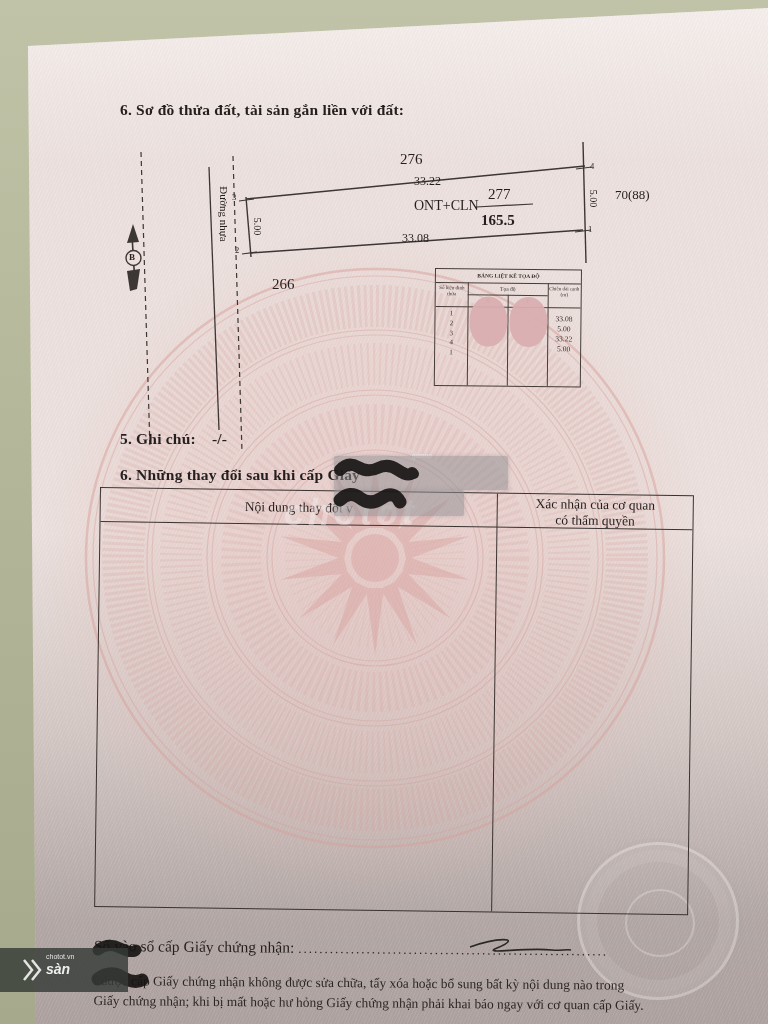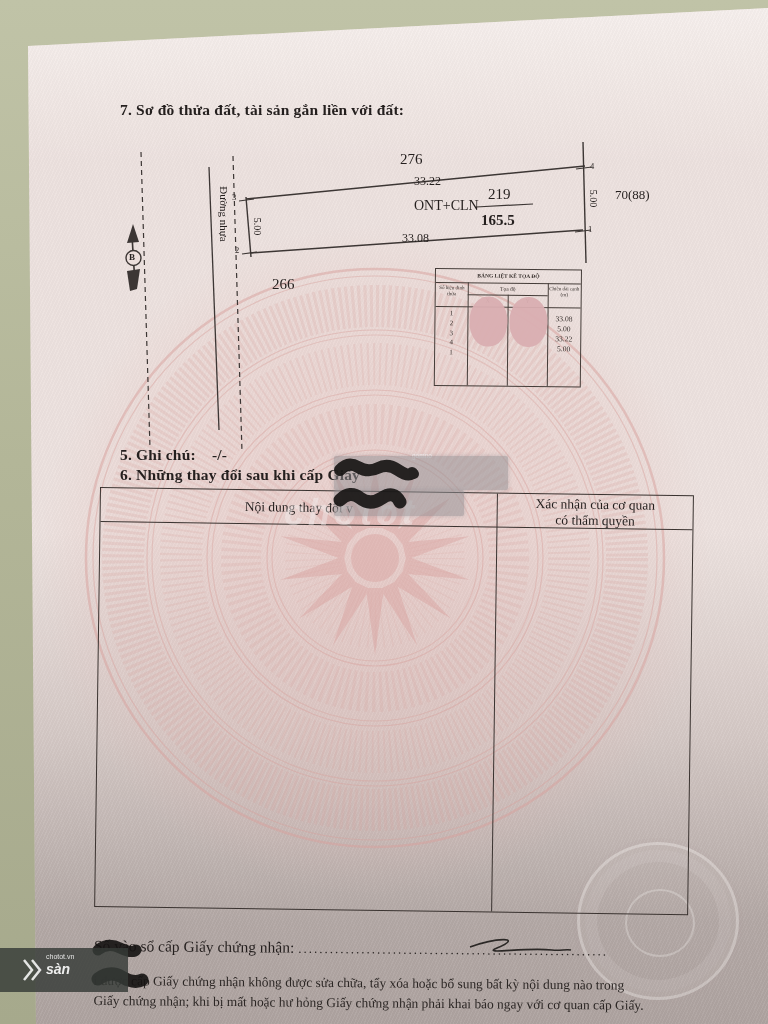--- a/index.html
+++ b/index.html
@@ -85,21 +85,21 @@
       <use href="#ray" transform="rotate(308.6)"></use>
         <use href="#ray" transform="rotate(334.3)"></use>
       <circle r="24"></circle>
     </g>
   </svg>
 
   <div class="seal">
       <div class="inner"></div>
     </div>
 
-  <div class="abs h-bold" style="left:120px;top:101px;">7. Sơ đồ thửa đất, tài sản gắn liền với đất:</div>
+  <div class="abs h-bold" style="left:120px;top:101px;">6. Sơ đồ thửa đất, tài sản gắn liền với đất:</div>
 
   <svg class="layer" width="768" height="1024" viewBox="0 0 768 1024">
     <g stroke="#3c3634" fill="none" stroke-width="1.2">
       <path d="M141,152 L150,448" stroke-dasharray="5 4"></path>
       <path d="M209,167 L219,430" stroke-width="1.3"></path>
       <path d="M233,156 L242,452" stroke-dasharray="5 4"></path>
       <path d="M246,197 L251,257" stroke-width="1.4"></path>
       <path d="M239,201 L254,199"></path>
       <path d="M242,254 L257,252"></path>
       <path d="M246,199 L585,166" stroke-width="1.4"></path>
@@ -114,21 +114,21 @@
     <g fill="#3c3634">
       <polygon points="127,243 133,224 139,242"></polygon>
       <polygon points="127,271 140,269 137,289 130,291"></polygon>
     </g>
   </svg>
 
   <div class="abs" style="left:129px;top:252px;font-size:9px;font-weight:bold;">B</div>
   <div class="abs vert" style="left:189px;top:208px;width:70px;font-size:11px;">Đường nhựa</div>
   <div class="abs dlabel" style="left:400px;top:151px;">276</div>
   <div class="abs dsmall" style="left:414px;top:174px;">33.22</div>
-  <div class="abs dlabel" style="left:488px;top:186px;">219</div>
+  <div class="abs dlabel" style="left:488px;top:186px;">277</div>
   <div class="abs" style="left:414px;top:198px;font-size:14px;">ONT+CLN</div>
   <div class="abs dlabel" style="left:481px;top:212px;font-weight:bold;">165.5</div>
   <div class="abs dsmall" style="left:402px;top:231px;">33.08</div>
   <div class="abs dlabel" style="left:272px;top:276px;">266</div>
   <div class="abs" style="left:615px;top:187px;font-size:13px;">70(88)</div>
   <div class="abs vert" style="left:240px;top:221px;width:34px;font-size:10px;">5.00</div>
   <div class="abs vert" style="left:576px;top:193px;width:34px;font-size:10px;">5.00</div>
   <div class="abs" style="left:232px;top:192px;font-size:8.5px;">3</div>
   <div class="abs" style="left:235px;top:245px;font-size:8.5px;">2</div>
   <div class="abs" style="left:590px;top:161px;font-size:8.5px;">4</div>
@@ -157,21 +157,21 @@
     <div class="cell" style="left:112px;top:44px;width:33px;font-size:7.5px;line-height:10px;">
       <div>33.08</div>
       <div>5.00</div>
       <div>33.22</div>
       <div>5.00</div>
     </div>
     <div class="blob" style="left:34px;top:27px;width:38px;height:50px;"></div>
     <div class="blob" style="left:74px;top:27px;width:38px;height:50px;"></div>
   </div>
 
-  <div class="abs h-bold" style="left:120px;top:430px;margin-top:16px;">
+  <div class="abs h-bold" style="left:120px;top:430px;">
     <span>5. Ghi chú:</span>
     <span style="margin-left:12px;">-/-</span>
   </div>
 
   <div class="abs h-bold" style="left:120px;top:466px;">6. Những thay đổi sau khi cấp Giấy</div>
 
   <div class="abs t6" style="left:100px;top:487px;width:592px;height:418px;">
     <div class="vline"></div>
     <div class="hline"></div>
     <div class="hl">Nội dung thay đổi v</div>

